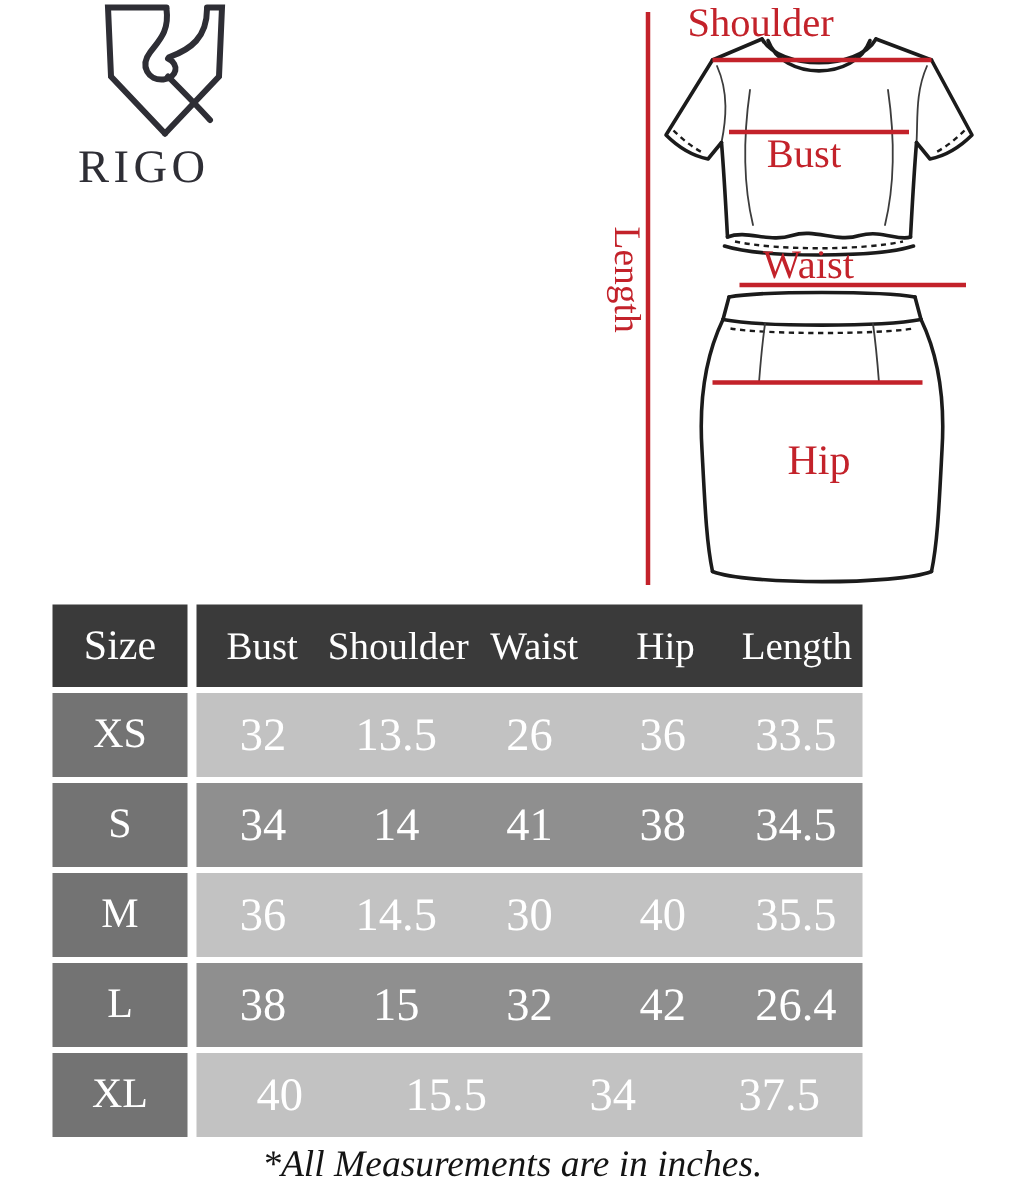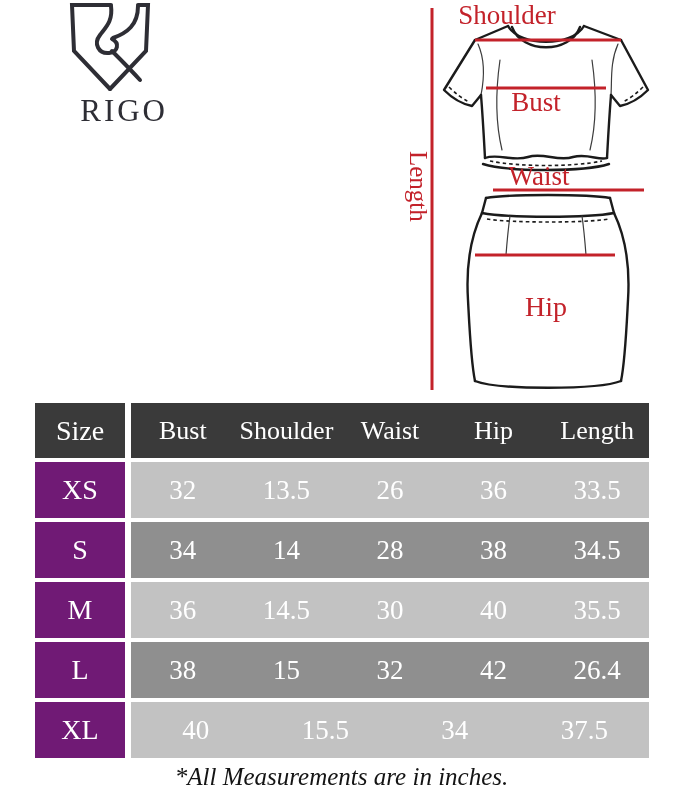--- a/index.html
+++ b/index.html
@@ -1,39 +1,39 @@
 <!DOCTYPE html>
 <html><head>
 <meta charset="utf-8">
 <style>
   html,body{margin:0;padding:0;background:#fff;}
   .page{position:relative;width:683px;height:800px;background:#ffffff;overflow:hidden;
         font-family:"Liberation Serif",serif;}
 
   
-  .logo{position:absolute;left:52px;top:1px;width:116px;text-align:right;}
+  .logo{position:absolute;left:52px;top:1px;width:116px;text-align:left;}
   .logo svg{display:block;margin:0 auto;}
   .logo-text{font-size:31px;letter-spacing:3px;color:#2e2e35;line-height:1;margin-top:2px;}
 
   
   .diagram{position:absolute;left:398px;top:0;width:272px;height:400px;}
   .diagram text{font-family:"Liberation Serif",serif;fill:#c3222a;}
   .garment{fill:none;stroke:#1b1b1b;stroke-width:2.4;stroke-linecap:round;stroke-linejoin:round;}
   .garment-thin{fill:none;stroke:#3c3c3c;stroke-width:1.2;stroke-linecap:round;}
   .stitch{fill:none;stroke:#1b1b1b;stroke-width:1.6;stroke-dasharray:3.5 3;}
   .redline{stroke:#c3222a;stroke-width:3;fill:none;}
 
   
-  .table{position:absolute;left:35px;top:403px;width:614px;display:flex;flex-direction:column;gap:4px;}
+  .table{position:absolute;left:35px;top:403px;width:540px;display:flex;flex-direction:column;gap:4px;}
   .row{display:flex;gap:6px;height:56px;}
   .row.header{height:55px;}
   .size-cell{flex:0 0 90px;display:flex;align-items:center;justify-content:center;
-             color:#ffffff;font-size:28px;background:#701a75;}
+             color:#ffffff;font-size:28px;background:#737373;}
   .strip{flex:1;display:flex;align-items:center;}
-  .strip span{flex:1;text-align:center;color:#ffffff;font-size:27px;}
+  .strip span{flex:1;text-align:center;color:#ffffff;font-size:31px;}
   .row.header .size-cell,.row.header .strip{background:#3a3a3a;}
   .row.header .strip span{font-size:26px;}
   .row.light .strip{background:#c2c2c2;}
   .row.dark .strip{background:#8f8f8f;}
 
   
   .footnote{position:absolute;left:0;top:763px;width:100%;text-align:center;
             font-size:25px;color:#141414;font-style:italic;}
 </style>
 </head>
@@ -124,21 +124,21 @@
         <span>36</span>
         <span>33.5</span>
       </div>
     </div>
 
     <div class="row dark">
       <div class="size-cell">S</div>
       <div class="strip">
         <span>34</span>
         <span>14</span>
-        <span>28</span>
+        <span>41</span>
         <span>38</span>
         <span>34.5</span>
       </div>
     </div>
 
     <div class="row light">
       <div class="size-cell">M</div>
       <div class="strip">
         <span>36</span>
         <span>14.5</span>

